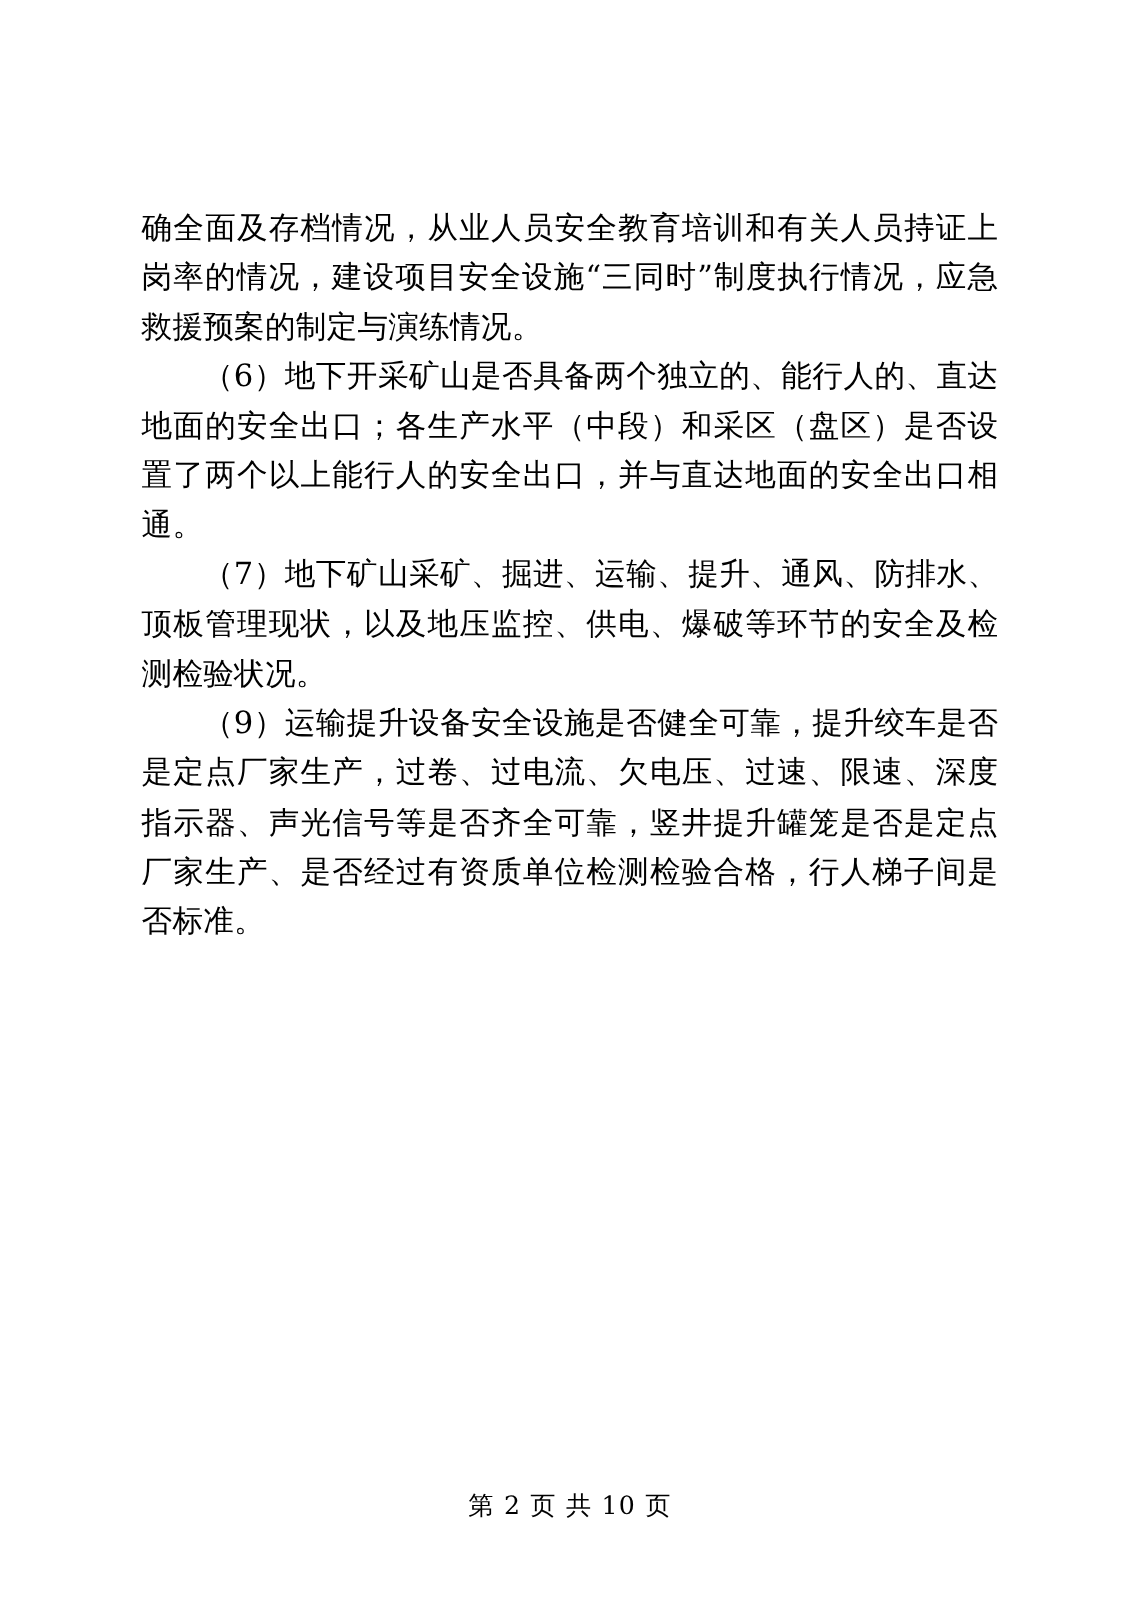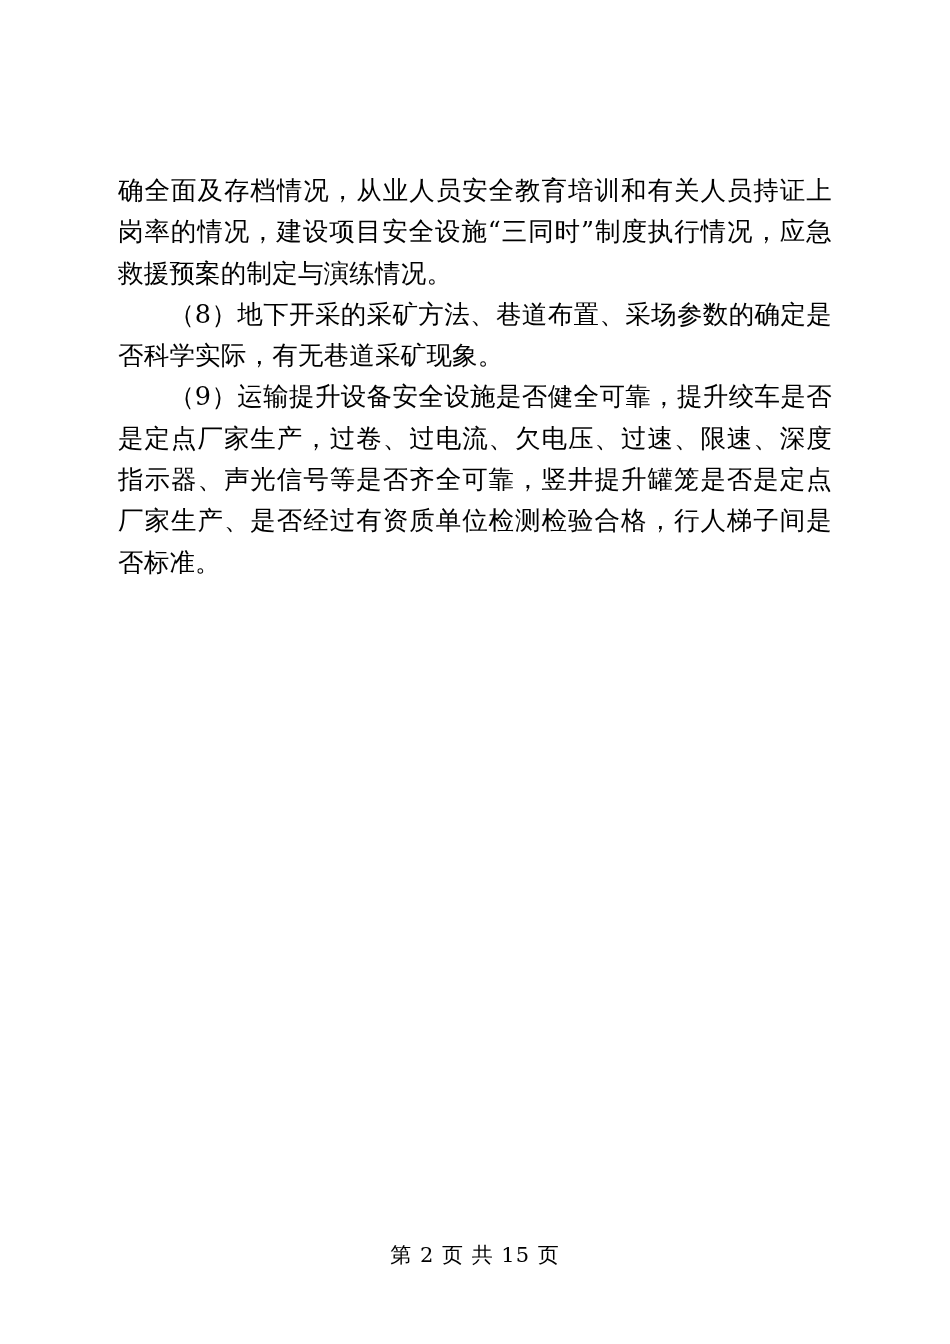--- a/index.html
+++ b/index.html
@@ -51,18 +51,19 @@
     letter-spacing: 1px;
     color: #000;
   }
 </style>
 </head>
 <body>
 
 <div class="page">
   <div class="doc-body">
     <p class="para noindent">确全面及存档情况，从业人员安全教育培训和有关人员持证上岗率的情况，建设项目安全设施“三同时”制度执行情况，应急救援预案的制定与演练情况。</p>
-    <p class="para">（8）地下开采的采矿方法、巷道布置、采场参数的确定是否科学实际，有无巷道采矿现象。</p>
+    <p class="para">（6）地下开采矿山是否具备两个独立的、能行人的、直达地面的安全出口；各生产水平（中段）和采区（盘区）是否设置了两个以上能行人的安全出口，并与直达地面的安全出口相通。</p>
+    <p class="para">（7）地下矿山采矿、掘进、运输、提升、通风、防排水、顶板管理现状，以及地压监控、供电、爆破等环节的安全及检测检验状况。</p>
     <p class="para">（9）运输提升设备安全设施是否健全可靠，提升绞车是否是定点厂家生产，过卷、过电流、欠电压、过速、限速、深度指示器、声光信号等是否齐全可靠，竖井提升罐笼是否是定点厂家生产、是否经过有资质单位检测检验合格，行人梯子间是否标准。</p>
 
   </div>
-  <div class="footer">第 2 页  共 15 页</div>
+  <div class="footer">第 2 页  共 10 页</div>
 </div>
 
 </body></html>

